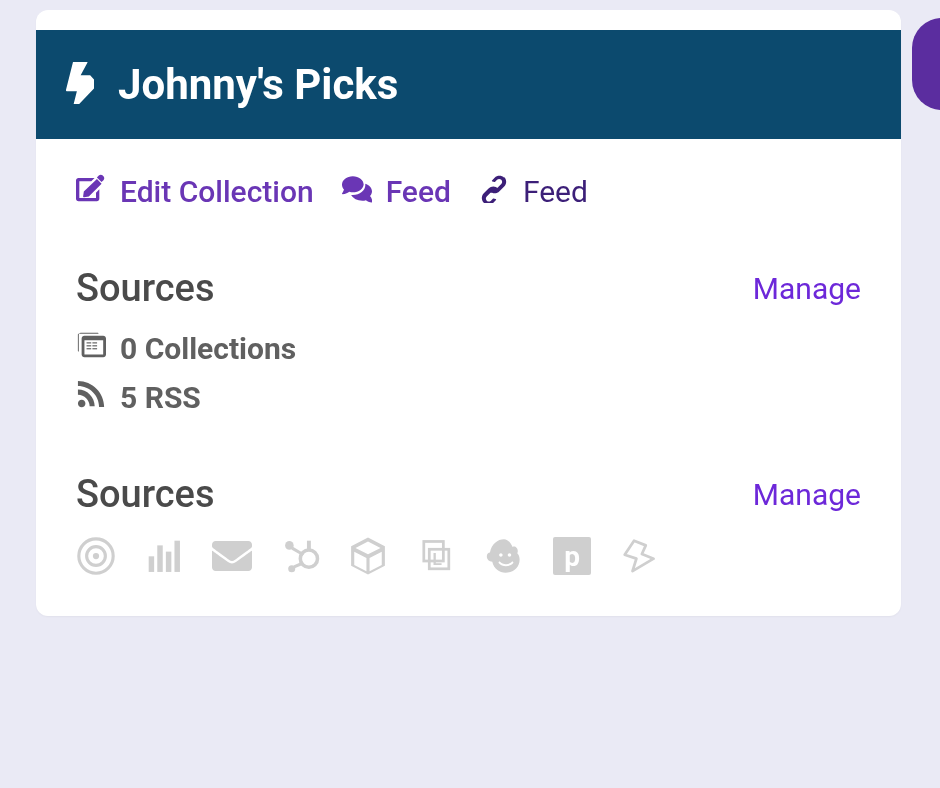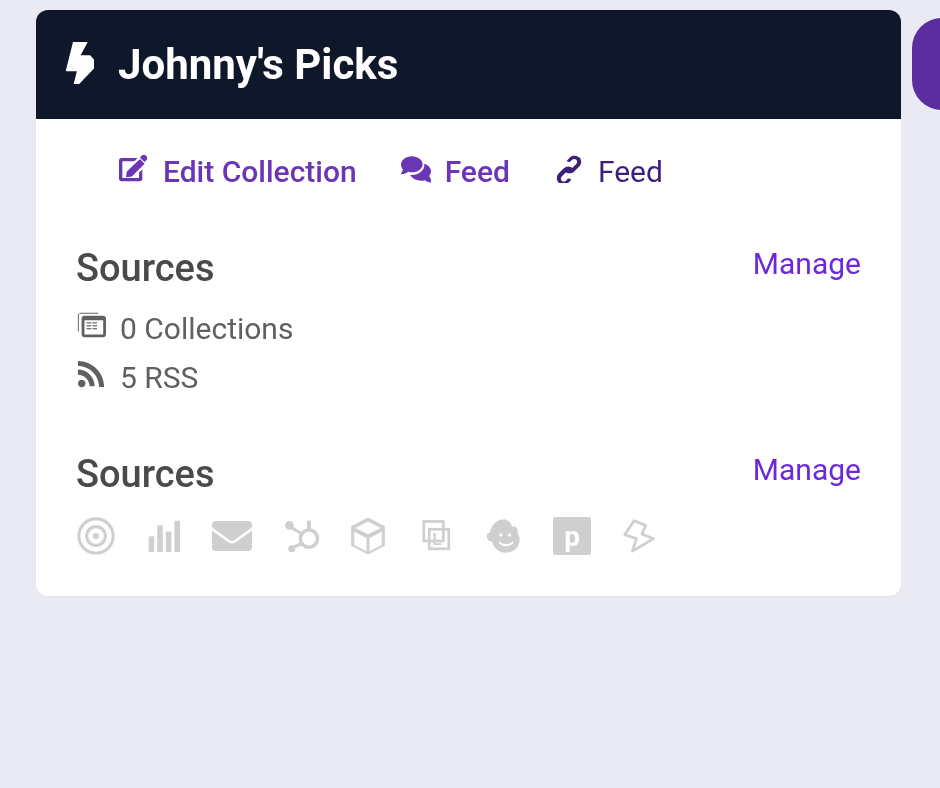--- a/index.html
+++ b/index.html
@@ -15,25 +15,26 @@
     position: absolute;
     left: 36px;
     top: 10px;
     width: 865px;
     background: #ffffff;
     border-radius: 12px;
     overflow: hidden;
     box-shadow: 0 1px 2px rgba(0,0,0,0.04);
   }
   .header {
-    background: #0f172a;
+    background: #0c4a6e;
     color: #ffffff;
     display: flex;
     align-items: center;
     padding: 30px 28px;
+    margin-top: 20px;
   }
   .header .bolt {
     width: 30px;
     height: 42px;
     margin-right: 24px;
     fill: #ffffff;
   }
   .header .title {
     font-size: 42px;
     font-weight: 700;
@@ -46,39 +47,38 @@
     height: 92px;
     background: #5b2d9f;
     border-radius: 46px 0 0 46px;
   }
   .body {
     padding: 34px 40px 40px 40px;
   }
   .tabs {
     display: flex;
     align-items: flex-end;
-    gap: 44px;
+    gap: 28px;
     margin-bottom: 56px;
-    margin-left: 43px;
   }
   .tab {
     display: flex;
     align-items: center;
     gap: 14px;
     color: #6a36b5;
     font-size: 30px;
     font-weight: 500;
     cursor: pointer;
   }
   .tab svg { width: 30px; height: 30px; fill: #6a36b5; }
   .tab.active { color: #3c1f78; font-weight: 400; }
   .tab.active svg { fill: #3c1f78; }
   .section-row {
     display: flex;
-    align-items: flex-start;
+    align-items: center;
     justify-content: space-between;
     margin-bottom: 20px;
   }
   .section-title {
     color: #4a4a4a;
     font-size: 38px;
     font-weight: 500;
   }
   .manage {
     color: #6d28d9;
@@ -89,20 +89,21 @@
   .source-list {
     margin-bottom: 56px;
   }
   .source-item {
     display: flex;
     align-items: center;
     gap: 14px;
     color: #606060;
     font-size: 30px;
     margin-bottom: 12px;
+    font-weight: bold;
   }
   .source-item svg { width: 30px; height: 30px; fill: #606060; }
   .powerup-icons {
     display: flex;
     align-items: center;
     gap: 28px;
     margin-top: 12px;
   }
   .powerup-icons .pi {
     width: 40px;

